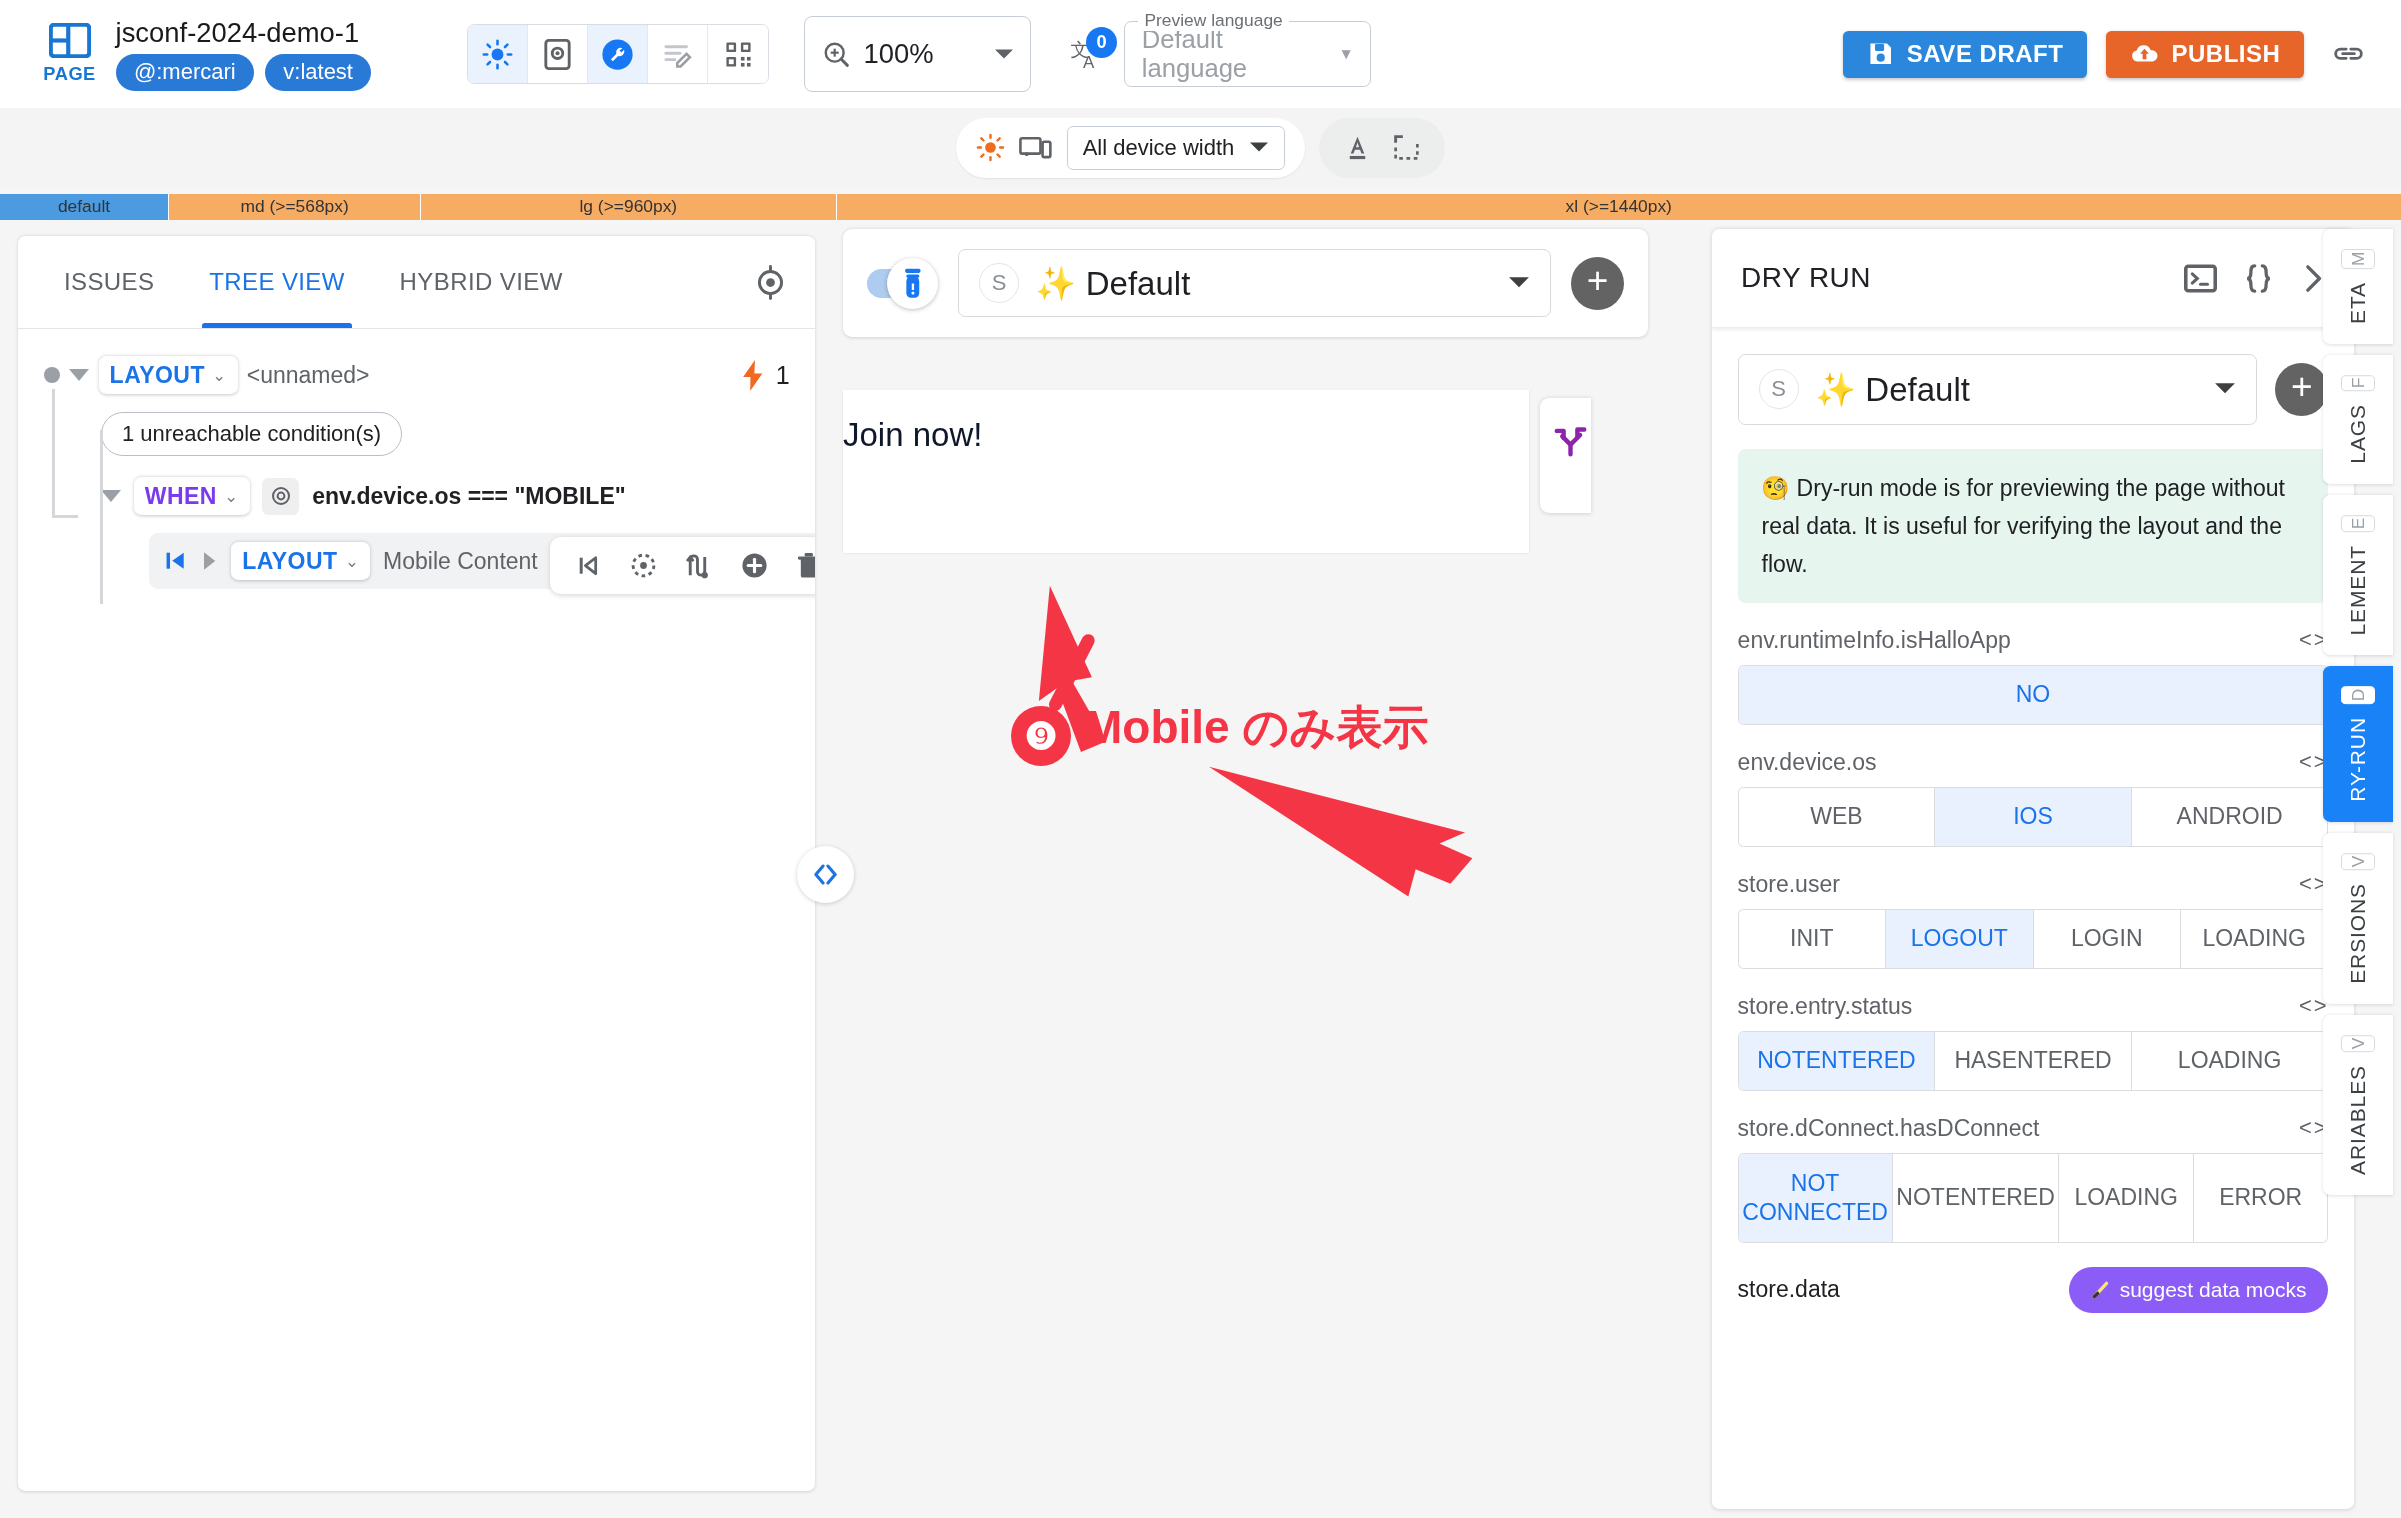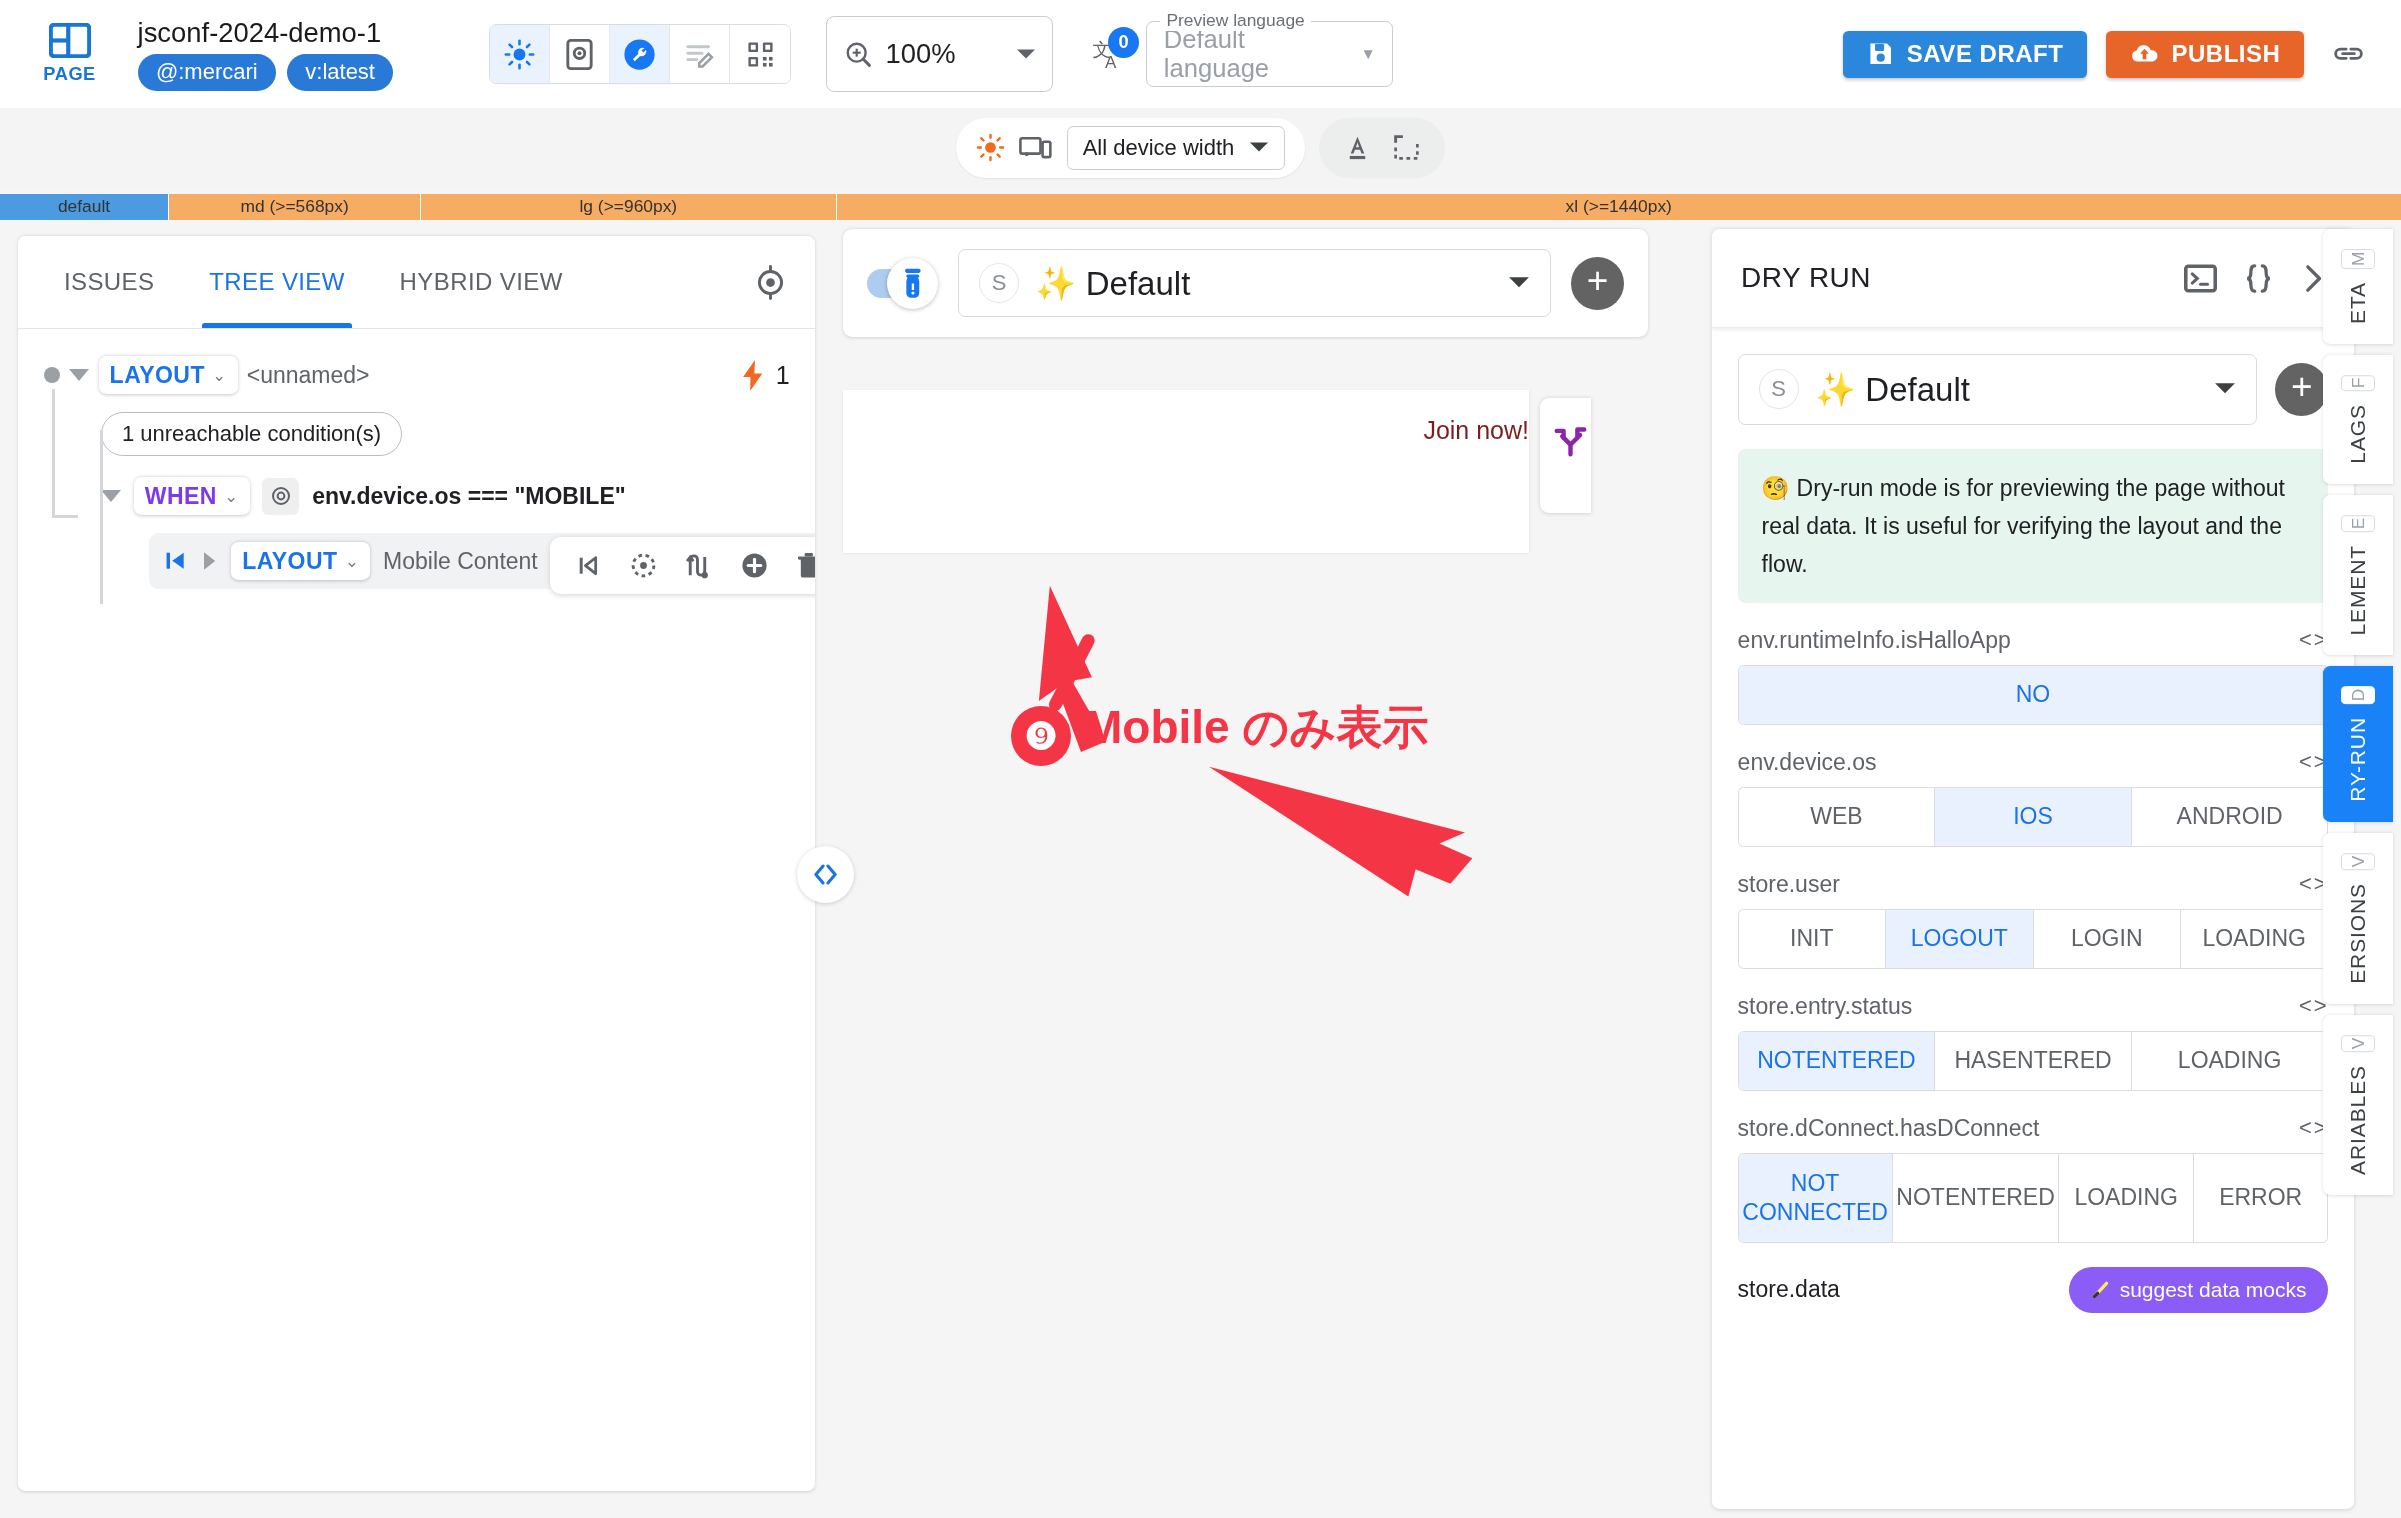--- a/index.html
+++ b/index.html
@@ -17,21 +17,21 @@
   }
   .page-badge {
     width: 88px; display: flex; flex-direction: column;
     align-items: center; justify-content: center; margin-left: 25.6px;
   }
   .page-badge .glyph { width: 42px; height: 35px; }
   .page-badge .lbl {
     font-size: 18.3px; font-weight: bold; color: #1877d2; margin-top: 4.6px;
     letter-spacing: 0.5px;
   }
-  .title-block { margin-left: 24px; }
+  .title-block { margin-left: 2px; }
   .title-block .ttl {
     font-size: 27.4px; color: #1a1a1a; line-height: 31px; margin-bottom: 5.5px;
   }
   .chips { display: flex; gap: 11px; }
   .chip {
     background: #2979d6; color: #fff; border-radius: 20px;
     padding: 5.5px 18.3px; font-size: 22px; line-height: 25.6px;
   }
 
   .tool-group {
@@ -232,21 +232,21 @@
   .round-add {
     width: 53px; height: 53px; border-radius: 50%; background: #636363;
     color: #fff; font-size: 37px; line-height: 48px; text-align: center;
     font-weight: 300; flex: none;
   }
 
   .preview-card {
     position: absolute; left: 0; top: 161px; width: 686px; height: 163px;
     background: #fff; box-shadow: 0 0.9px 2.7px rgba(0,0,0,.1);
   }
-  .pv-title { text-align: right; font-size: 25px; color: #7f1d1d; padding-top: 25.6px; }
+  .pv-title { text-align: left; font-size: 33px; color: #0f172a; padding-top: 25.6px; }
   .custom-btn {
     position: absolute; left: 0; top: 80px; width: 686px; height: 97px;
     background: #fb1b1b; border-bottom: 11px solid #ad1f1f; border-radius: 51px;
     color: #fff; font-size: 27.4px; font-weight: bold;
     display: flex; align-items: center; justify-content: center;
   }
   .side-card {
     position: absolute; left: 697px; top: 169px; width: 51px; height: 115px;
     background: #fff; border-radius: 9.1px 0 0 9.1px; box-shadow: 0 0.9px 4.6px rgba(0,0,0,.14);
     display: flex; align-items: flex-start; justify-content: flex-end;

